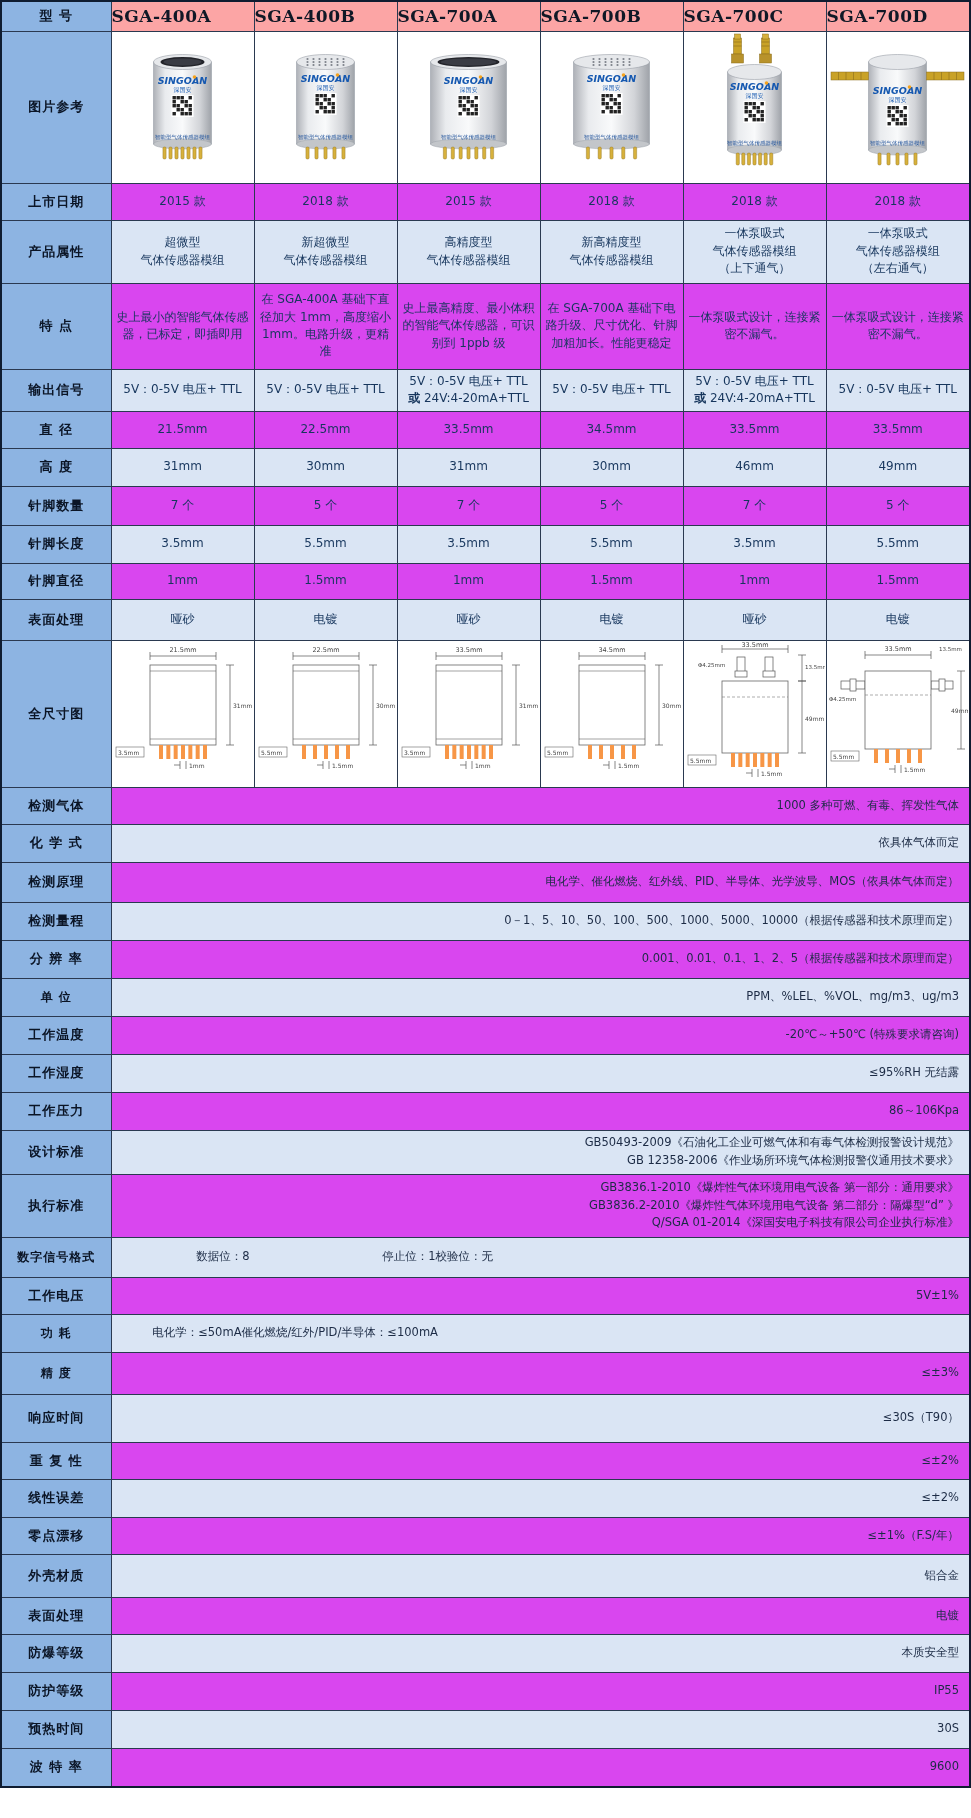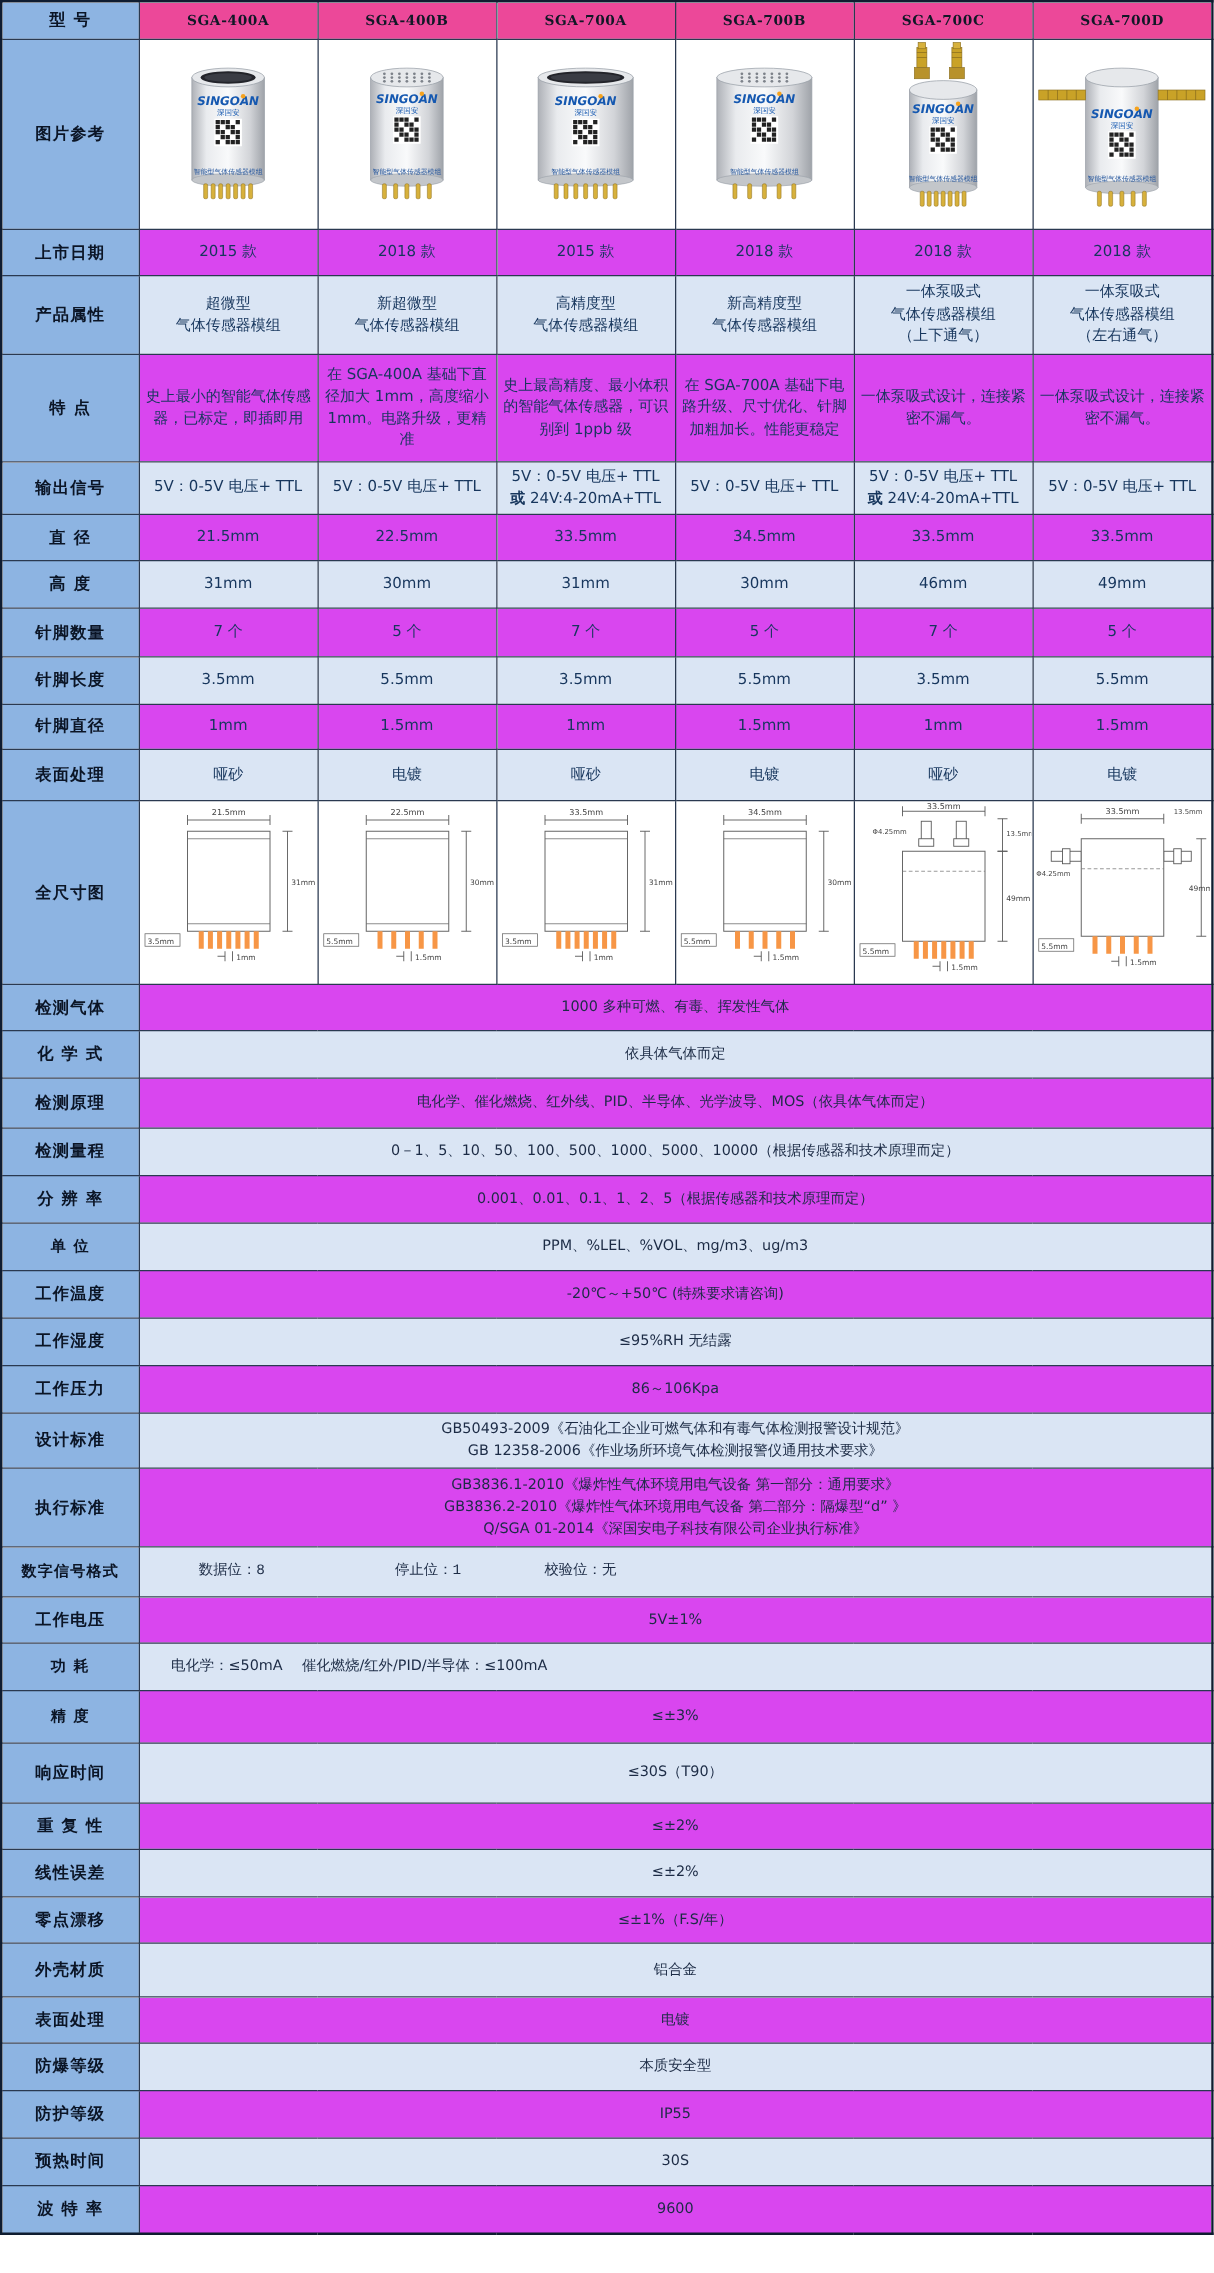--- a/index.html
+++ b/index.html
@@ -1,26 +1,26 @@
 <!DOCTYPE html>
 <html><head>
 <meta charset="utf-8">
 <style>
   *{box-sizing:border-box;}
   html,body{margin:0;padding:0;background:#ffffff;}
   body{width:971px;font-family:"DejaVu Sans","Liberation Sans",sans-serif;color:#17365D;}
   table{border-collapse:collapse;width:971px;table-layout:fixed;border:2px solid #0f1c30;}
   td,th{border:1px solid #2a3950;padding:0;overflow:hidden;vertical-align:middle;}
   th.lbl,td.lbl{background:#8DB4E2;font-weight:700;font-size:13px;color:#0b1526;text-align:center;letter-spacing:1px;}
-  th.mod{background:#ec4899;font-family:"DejaVu Serif","Liberation Serif",serif;font-weight:700;font-size:11px;color:#101826;text-align:center;letter-spacing:.5px;}
+  th.mod{background:#fca5a5;font-family:"DejaVu Serif","Liberation Serif",serif;font-weight:700;font-size:17px;color:#101826;text-align:left;letter-spacing:.5px;}
   td.photo,td.diag{background:#ffffff;text-align:center;padding:0;}
   td.val{font-size:12px;text-align:center;line-height:1.45;padding:1px 4px;}
   td.dark{background:#d946ef;}
   td.light{background:#DAE5F4;}
-  td.full{font-size:11.5px;text-align:center;padding:2px 10px;color:#1c2b45;line-height:1.55;}
+  td.full{font-size:11.5px;text-align:right;padding:2px 10px;color:#1c2b45;line-height:1.55;}
   td.full .seg-wrap{display:flex;align-items:center;}
   tr.row-digital-signal-format .seg:nth-child(1){width:128px;}
   tr.row-digital-signal-format .seg:nth-child(2){width:186px;}
   tr.row-power-consumption .seg:nth-child(1){width:120px;}
   .vline{display:block;}
   svg{display:block;margin:0 auto;}
 </style>
 </head>
 <body>
 
@@ -843,21 +843,21 @@
         </td>
       </tr>
       <tr class="row-exec-standard" style="height: 63px;">
         <td class="lbl">执行标准</td>
         <td class="full dark" colspan="6">
           <div>GB3836.1-2010《爆炸性气体环境用电气设备 第一部分：通用要求》</div>
           <div>GB3836.2-2010《爆炸性气体环境用电气设备 第二部分：隔爆型“d”  》</div>
           <div>Q/SGA 01-2014《深国安电子科技有限公司企业执行标准》</div>
         </td>
       </tr>
-      <tr class="row-digital-signal-format" style="height: 40px; font-family: Liberation Mono, monospace;">
+      <tr class="row-digital-signal-format" style="height: 40px;">
         <td class="lbl" style="font-size: 12px;">数字信号格式</td>
         <td class="full light" colspan="6">
           <div class="seg-wrap">
             <span class="seg">数据位：8</span>
             <span class="seg">停止位：1</span>
             <span class="seg">校验位：无</span>
           </div>
         </td>
       </tr>
       <tr class="row-work-voltage" style="height: 37px;">

